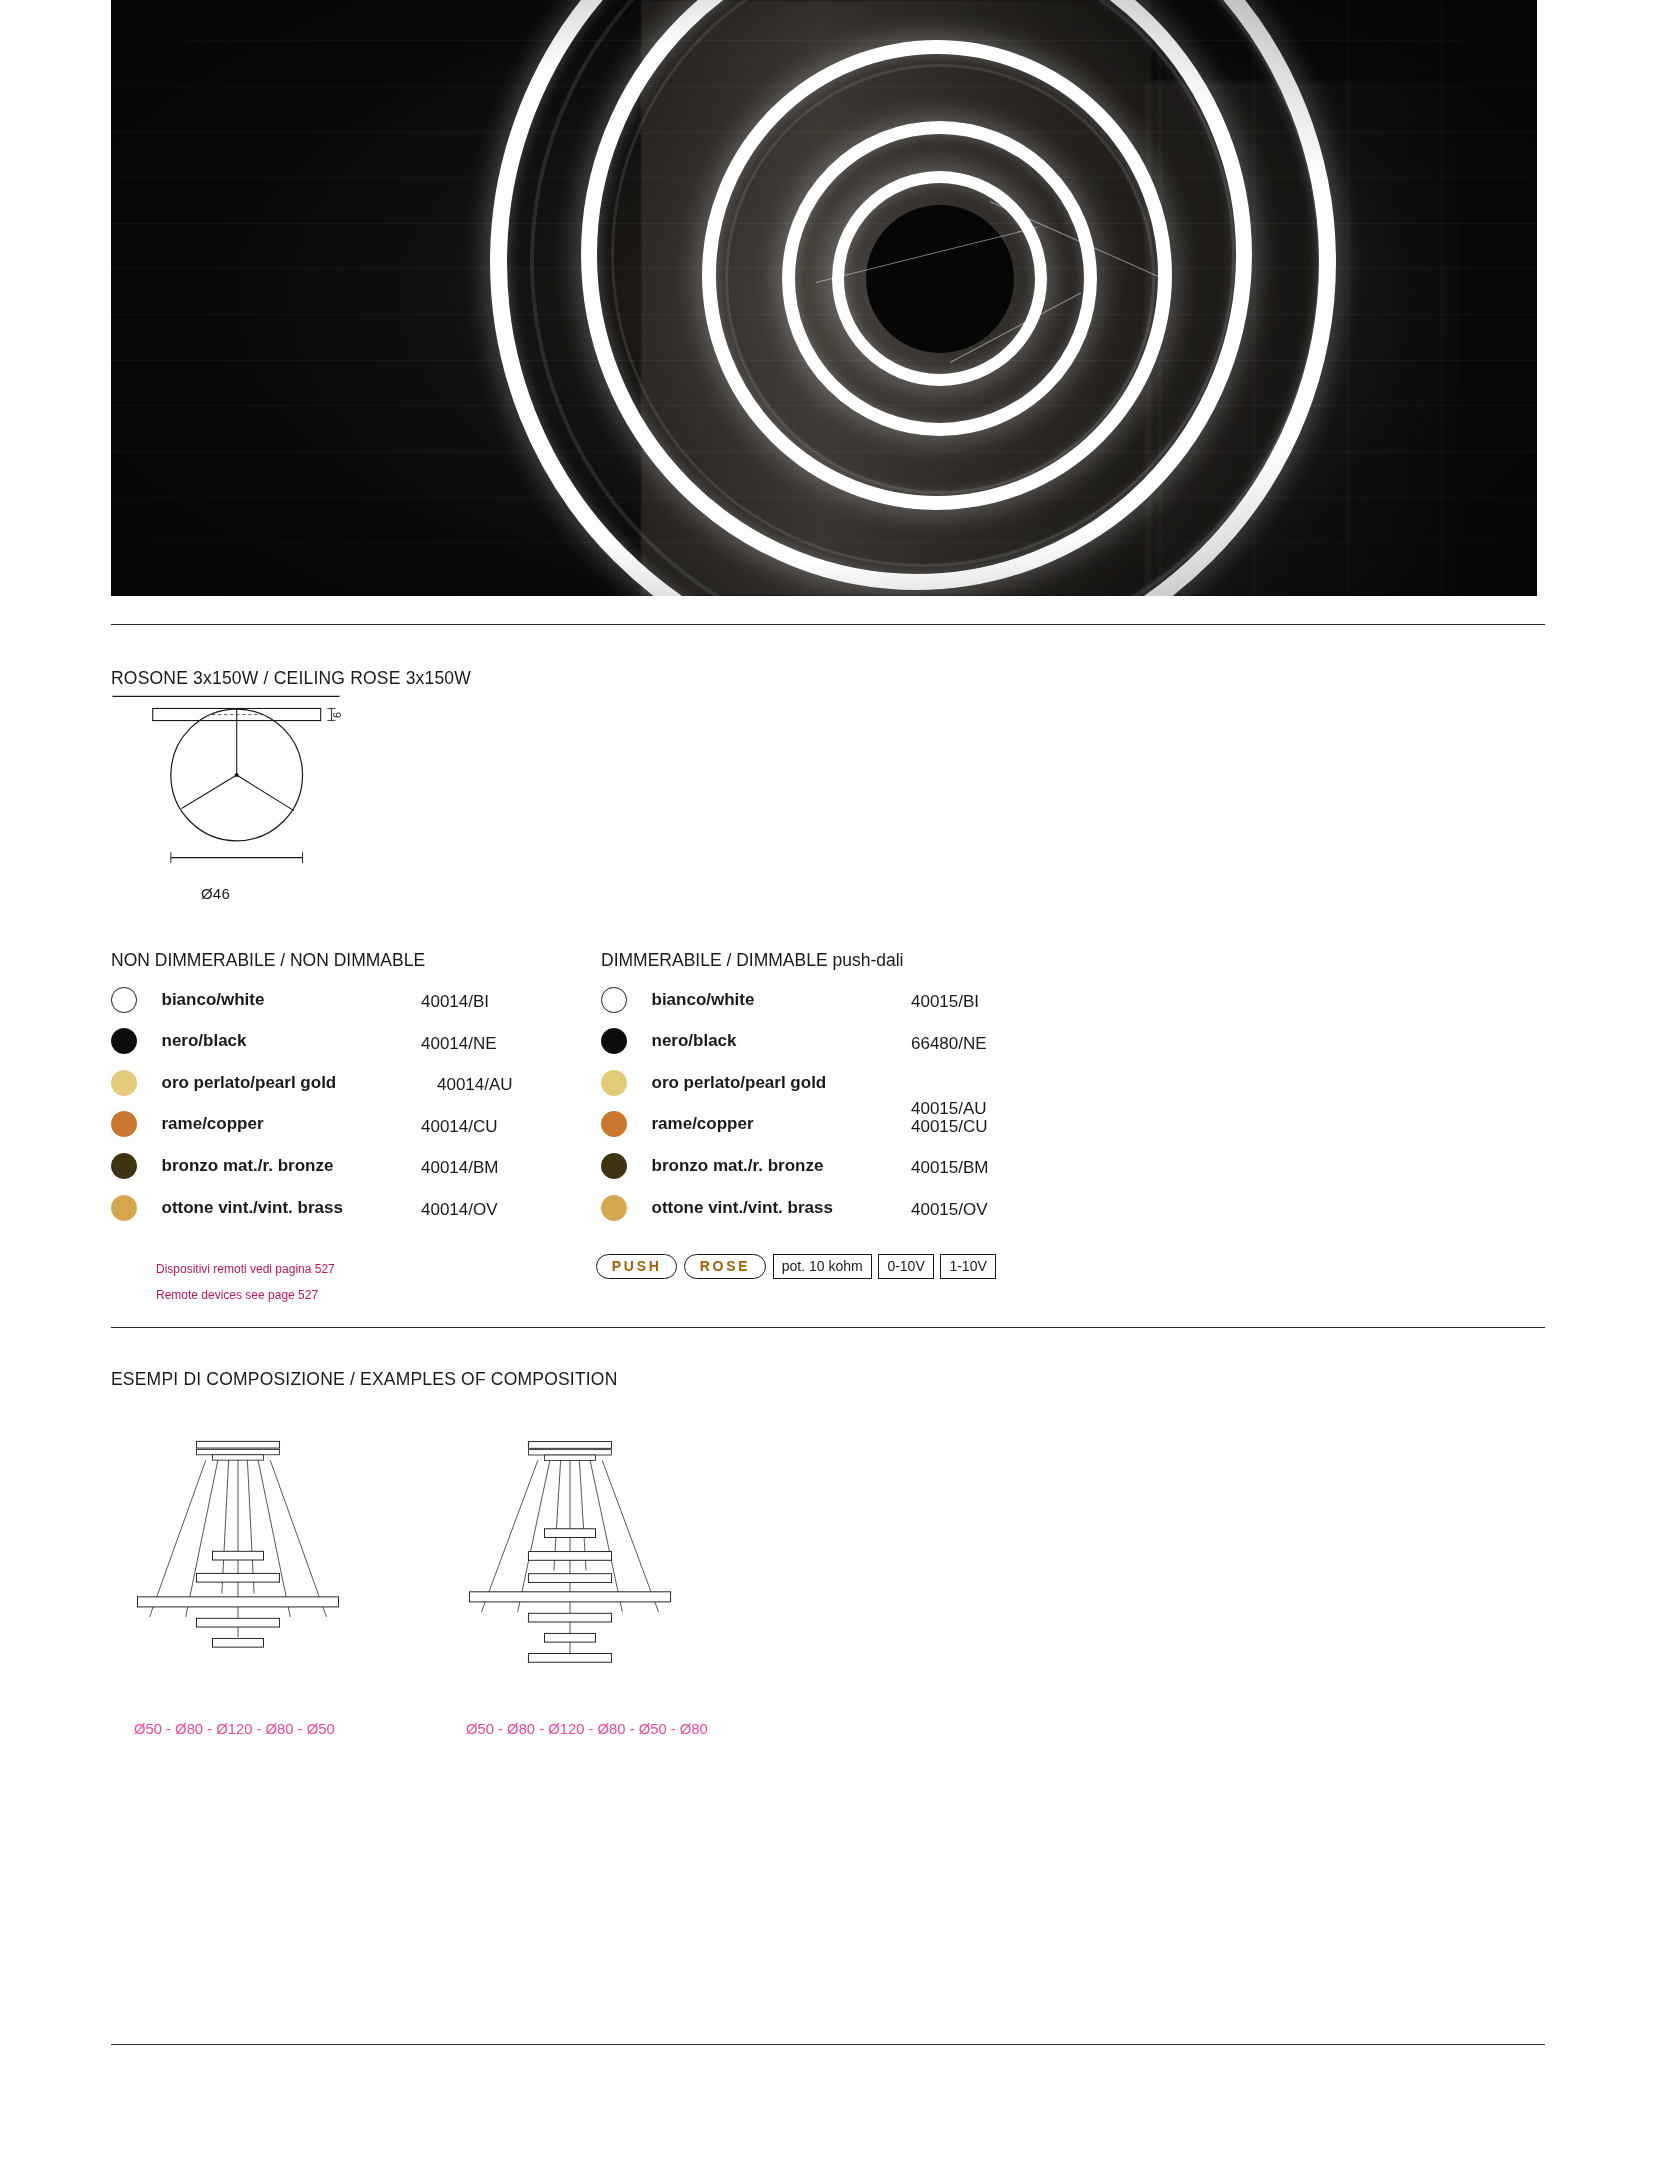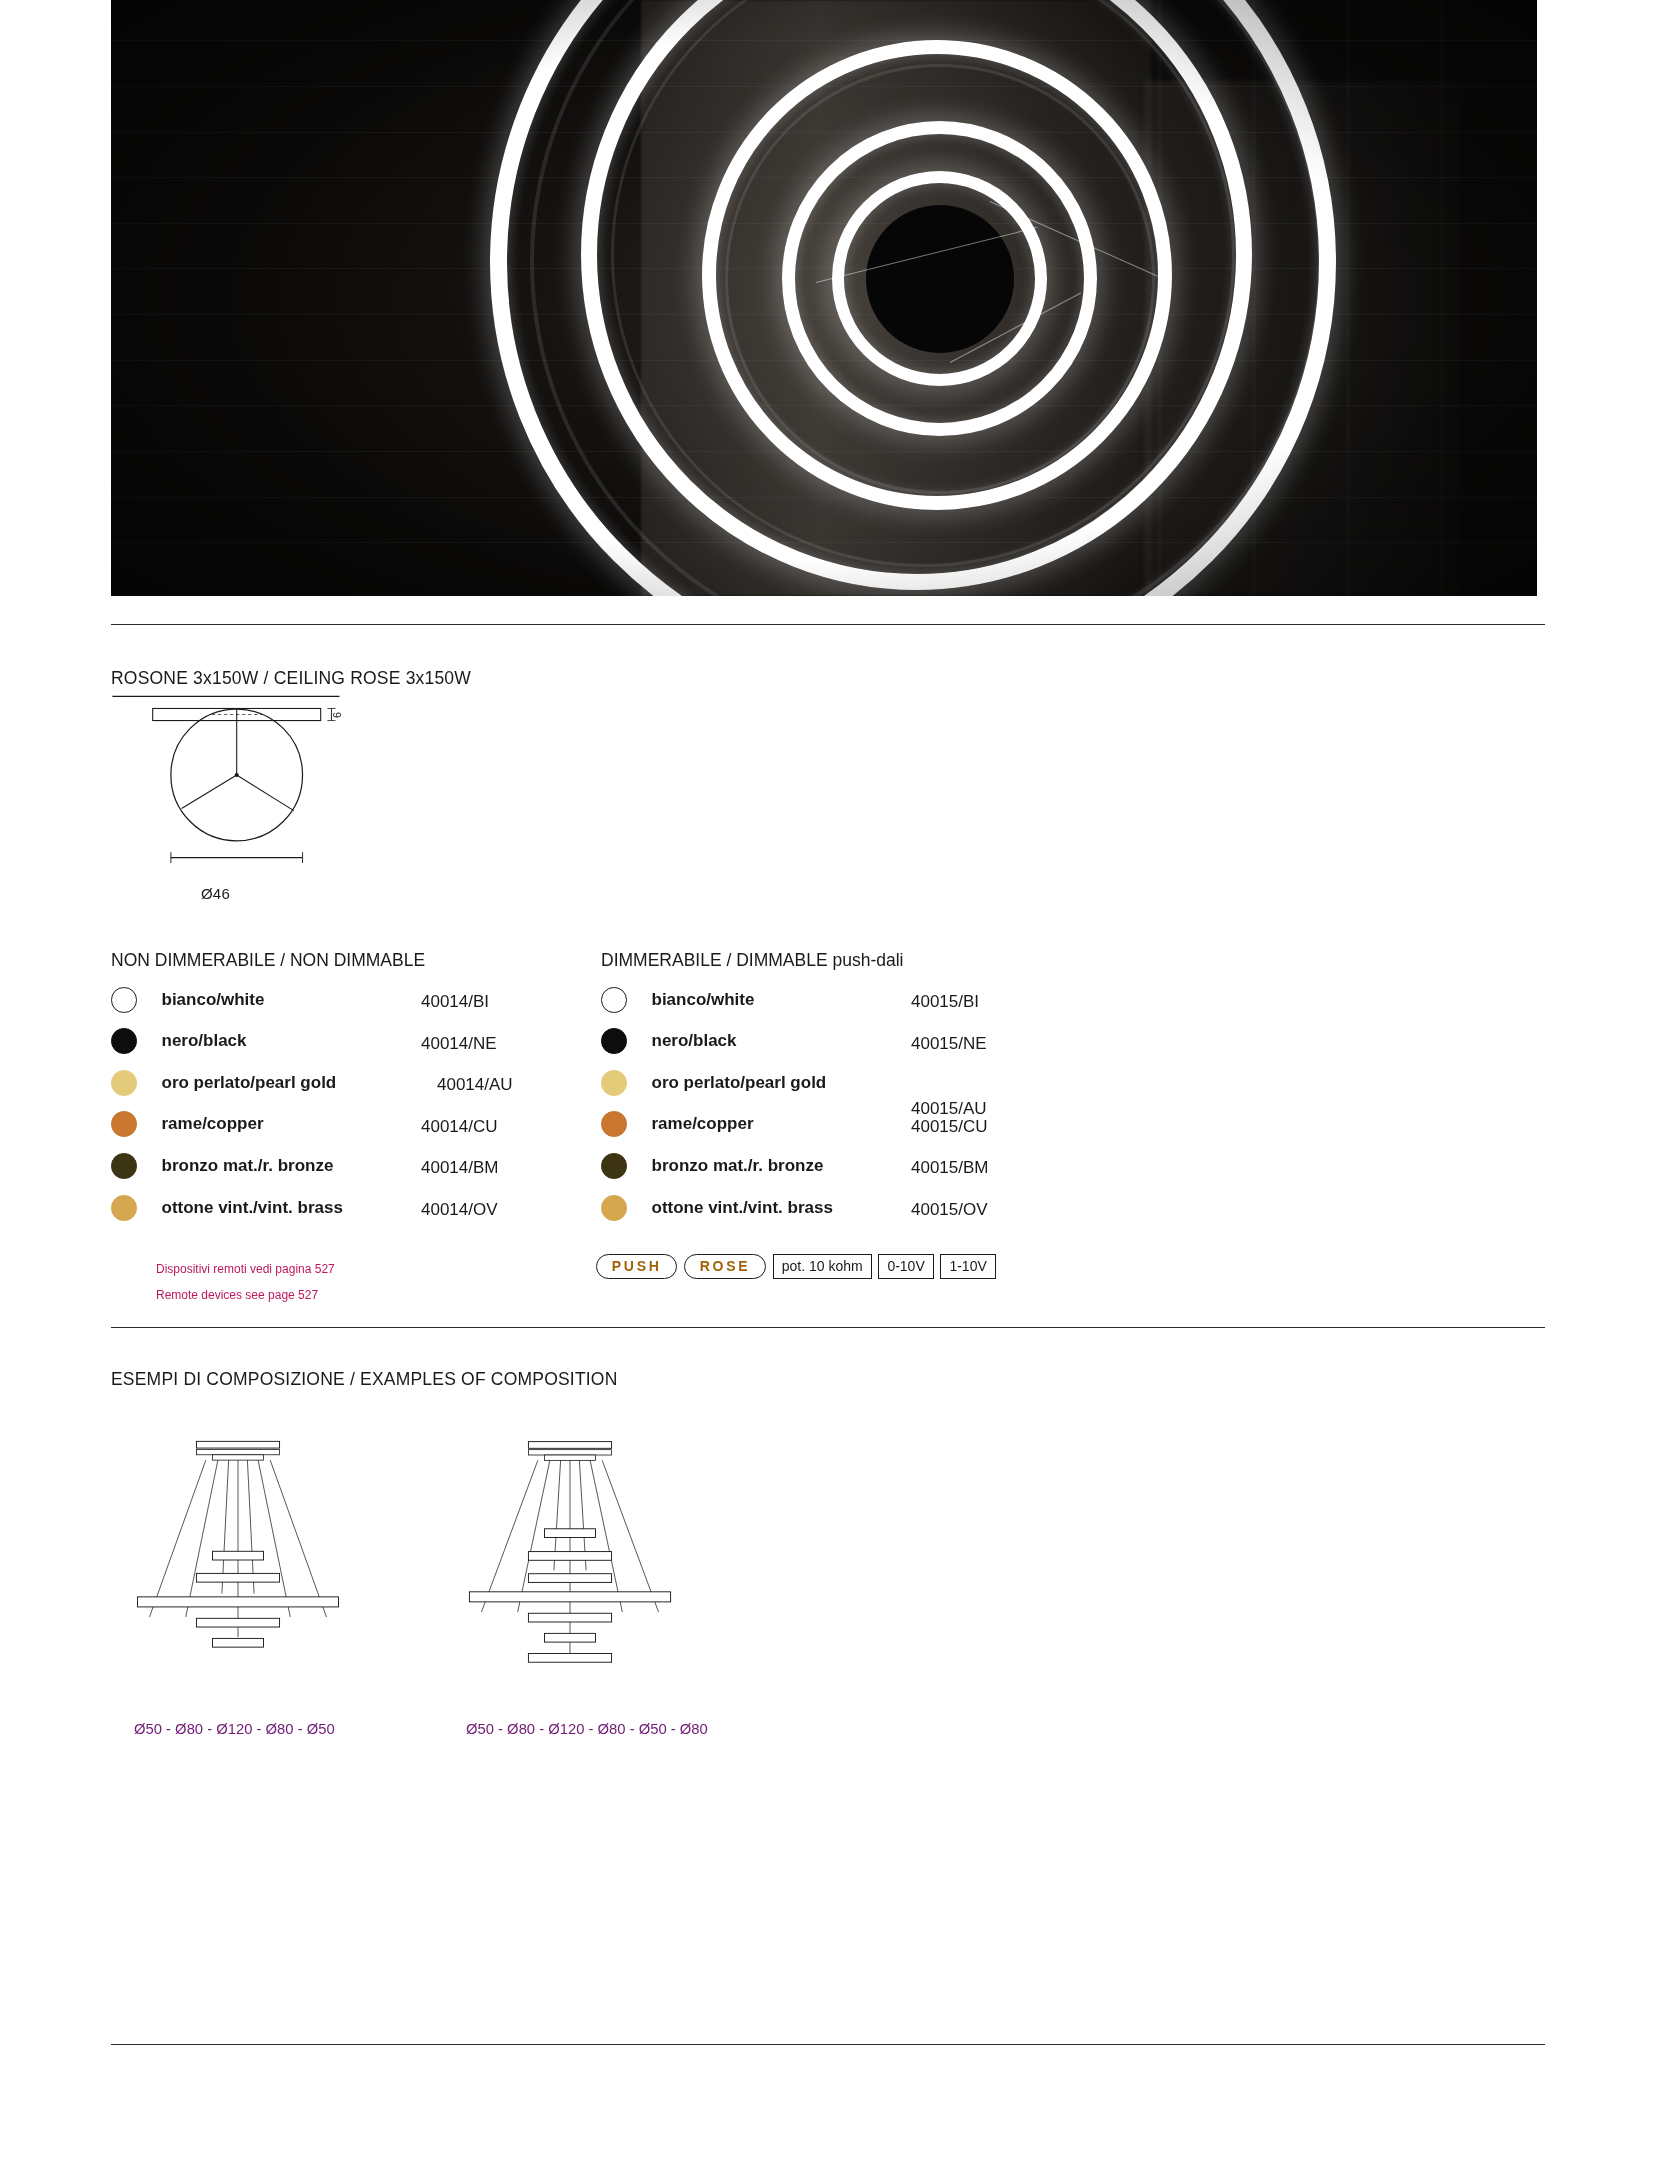--- a/index.html
+++ b/index.html
@@ -186,21 +186,21 @@
   }
 
   
   .comp {
     position: absolute;
   }
   .comp svg { display: block; }
   .comp-cap {
     position: absolute;
     font-size: 14.8px;
-    color: #701a75;
+    color: #ec4899;
     white-space: nowrap;
   }
 </style>
 </head>
 <body>
 
 <div class="hero">
   <div class="hero-inner">
     <div class="wallbox"></div>
     <div class="wallbox2"></div>
@@ -324,21 +324,21 @@
 <div class="swatch-row" style="left:601px; top:987px;">
   <span class="swatch" style="background:#ffffff; border:1.3px solid #1a1a1a;"></span>
   <span class="sw-label">bianco/white</span>
 </div>
 <div class="sw-code" style="left:911px; top:992px;">40015/BI</div>
 
 <div class="swatch-row" style="left:601px; top:1028px;">
   <span class="swatch" style="background:#0d0d0d; border:1.3px solid #0d0d0d;"></span>
   <span class="sw-label">nero/black</span>
 </div>
-<div class="sw-code" style="left:911px; top:1034px;">40015/NE</div>
+<div class="sw-code" style="left:911px; top:1034px;">66480/NE</div>
 
 <div class="swatch-row" style="left:601px; top:1070px;">
   <span class="swatch" style="background:#e3cb79; border:1.3px solid #e3cb79;"></span>
   <span class="sw-label">oro perlato/pearl gold</span>
 </div>
 <div class="sw-code" style="left:911px; top:1075px;margin-top:24px;">40015/AU</div>
 
 <div class="swatch-row" style="left:601px; top:1111px;">
   <span class="swatch" style="background:#c9762e; border:1.3px solid #c9762e;"></span>
   <span class="sw-label">rame/copper</span>

